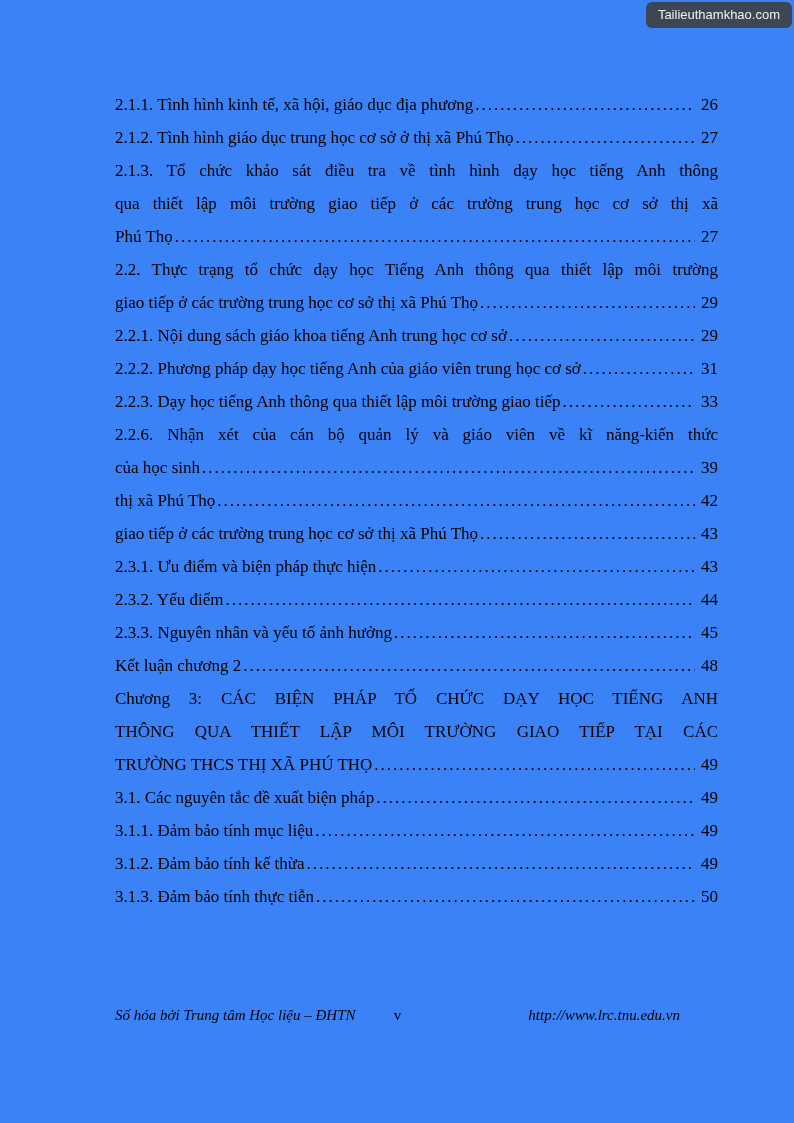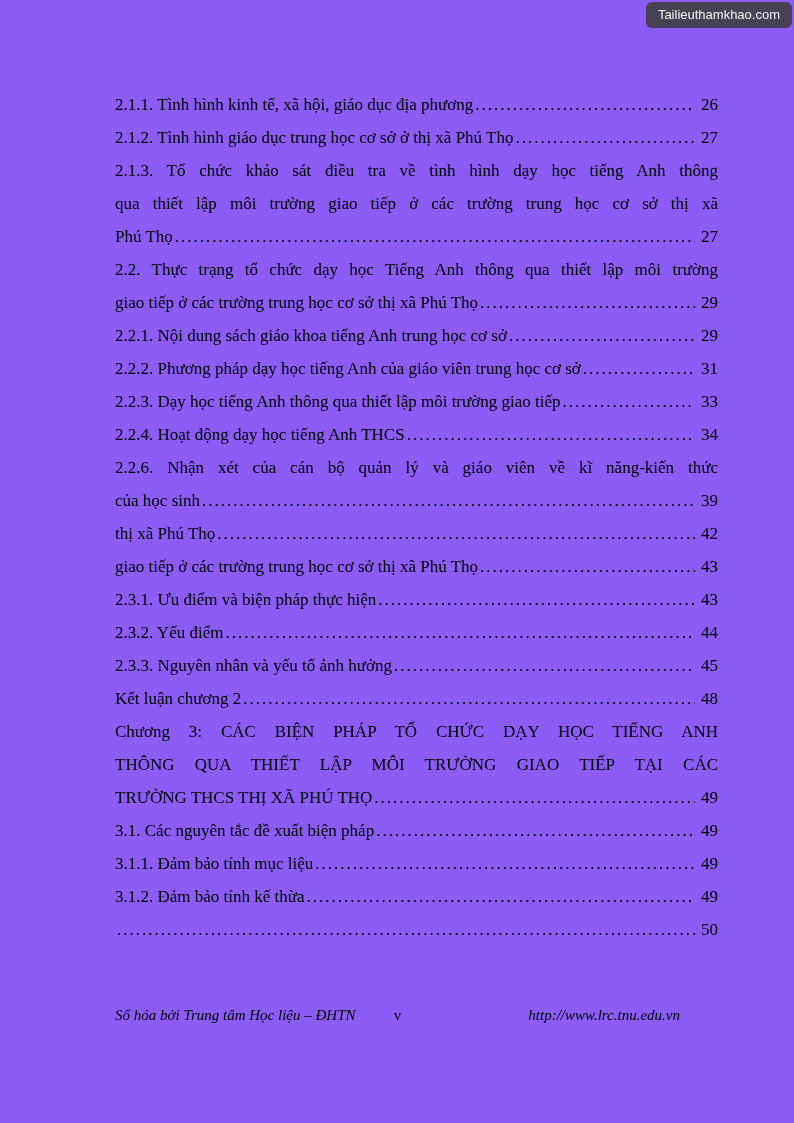--- a/index.html
+++ b/index.html
@@ -4,21 +4,21 @@
 <style>
   html, body {
     margin: 0;
     padding: 0;
     background: #ffffff;
   }
   .page {
     position: relative;
     width: 794px;
     height: 1123px;
-    background: #8b5cf6;
+    background: #3b82f6;
     overflow: hidden;
     font-family: "Liberation Serif", "DejaVu Serif", serif;
     color: #000000;
   }
   .watermark {
     position: absolute;
     top: 2px;
     right: 2px;
     background: rgba(62,62,62,0.88);
     color: #f2f2f2;
@@ -151,27 +151,20 @@
         </div>
       </div>
       <div class="toc-entry">
         <div class="toc-line last">
           <span class="text">2.2.3. Dạy học tiếng Anh thông qua thiết lập môi trường giao tiếp</span>
           <span class="dots"></span>
           <span class="pagenum">33</span>
         </div>
       </div>
       <div class="toc-entry">
-        <div class="toc-line last">
-          <span class="text">2.2.4. Hoạt động dạy học tiếng Anh THCS</span>
-          <span class="dots"></span>
-          <span class="pagenum">34</span>
-        </div>
-      </div>
-      <div class="toc-entry">
         <div class="toc-line fill">2.2.6. Nhận xét của cán bộ quản lý và giáo viên về kĩ năng-kiến thức</div>
         <div class="toc-line last">
           <span class="text">của học sinh</span>
           <span class="dots"></span>
           <span class="pagenum">39</span>
         </div>
       </div>
       <div class="toc-entry">
         <div class="toc-line last">
           <span class="text">thị xã Phú Thọ</span>
@@ -239,20 +232,21 @@
       </div>
       <div class="toc-entry">
         <div class="toc-line last">
           <span class="text">3.1.2. Đảm bảo tính kế thừa</span>
           <span class="dots"></span>
           <span class="pagenum">49</span>
         </div>
       </div>
       <div class="toc-entry">
         <div class="toc-line last">
+          <span class="text">3.1.3. Đảm bảo tính thực tiễn</span>
           <span class="dots"></span>
           <span class="pagenum">50</span>
         </div>
       </div>
     </div>
 
   <div class="footer">
     <span class="f-left">Số hóa bởi Trung tâm Học liệu – ĐHTN</span>
     <span class="f-center">v</span>
     <span class="f-right">http://www.lrc.tnu.edu.vn</span>

